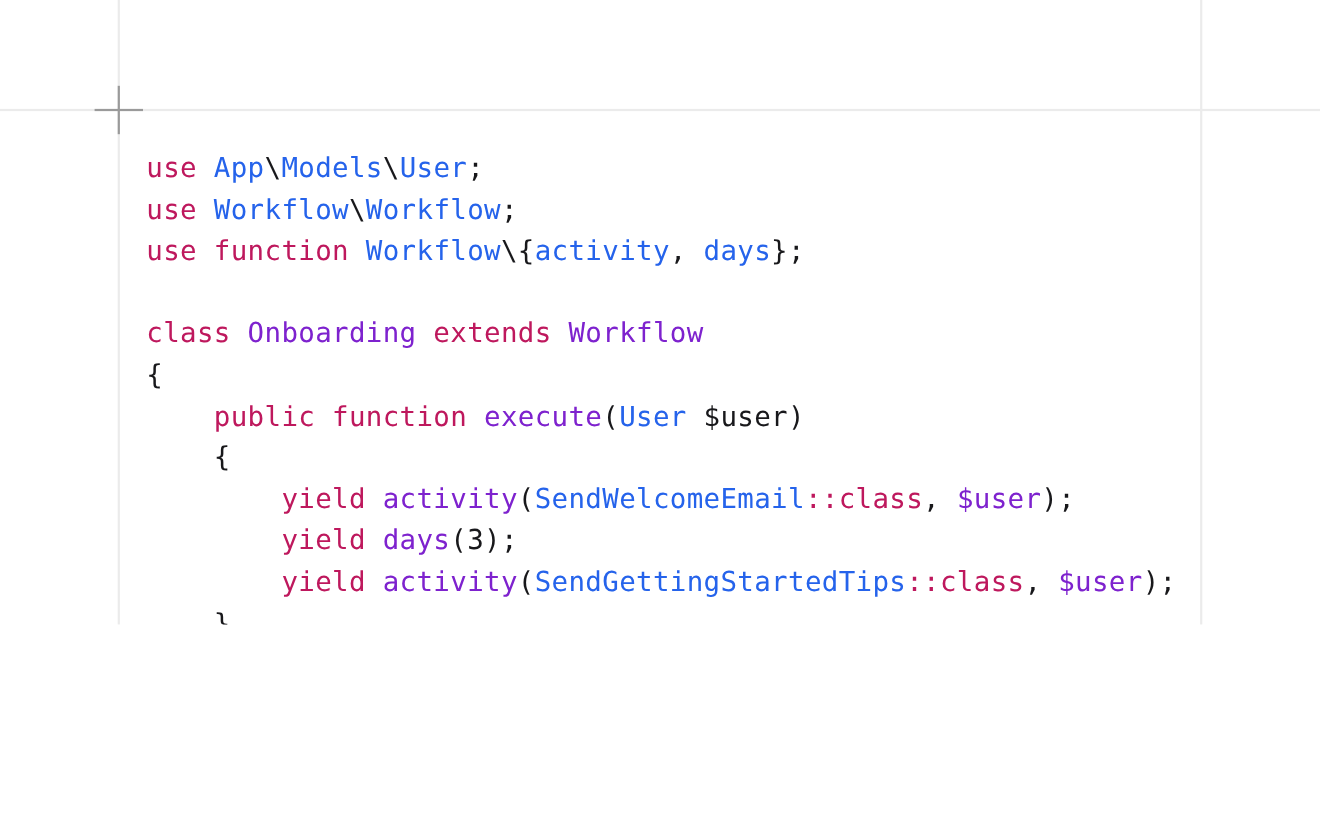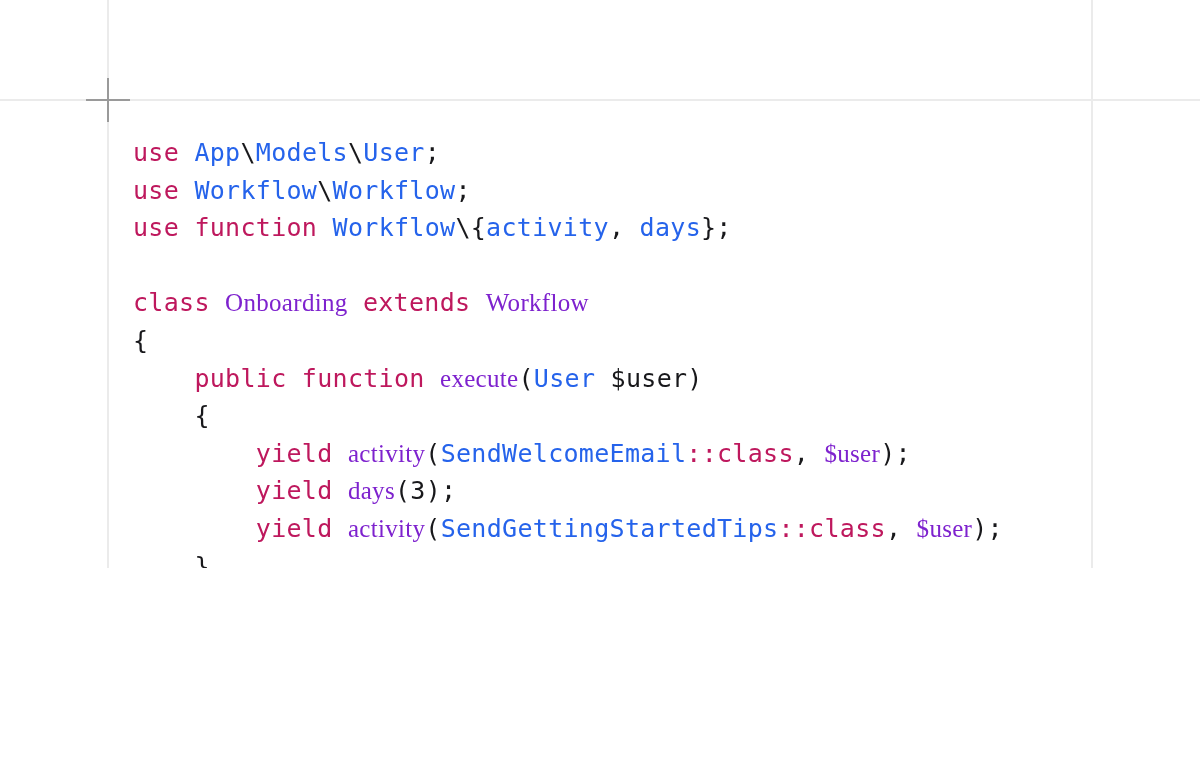--- a/index.html
+++ b/index.html
@@ -57,21 +57,21 @@
     letter-spacing: 0.3px;
     color: var(--code-plain, #18181b);
   }
   .code-line {
     white-space: pre;
     height: 37.6px;
   }
   .tok-plain   { color: var(--code-plain,   #18181b); }
   .tok-keyword { color: var(--code-keyword, #be185d); }
   .tok-type    { color: var(--code-type,    #2563eb); }
-  .tok-entity  { color: var(--code-entity,  #7e22ce); font-family: Liberation Serif, serif; }
+  .tok-entity  { color: var(--code-entity,  #7e22ce); }
 </style>
 </head>
 <body>
 
 <div class="canvas" style="--bg: #ffffff; --frame-line: #ebebeb; --crosshair: #9a9a9a; --code-plain: #18181b; --code-keyword: #be185d; --code-type: #2563eb; --code-entity: #7e22ce;">
   <div class="frame-line v left"></div>
   <div class="frame-line v right"></div>
   <div class="frame-line h top"></div>
   <div class="frame-line h bottom"></div>
 

